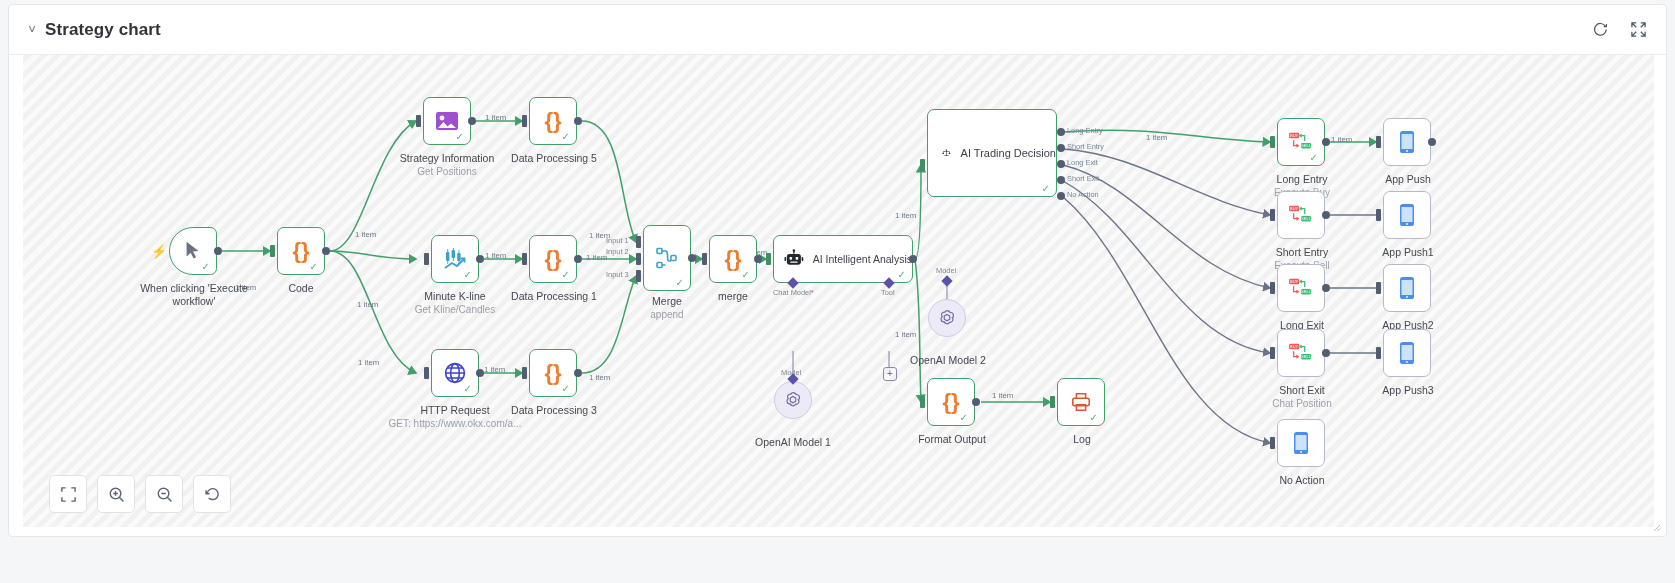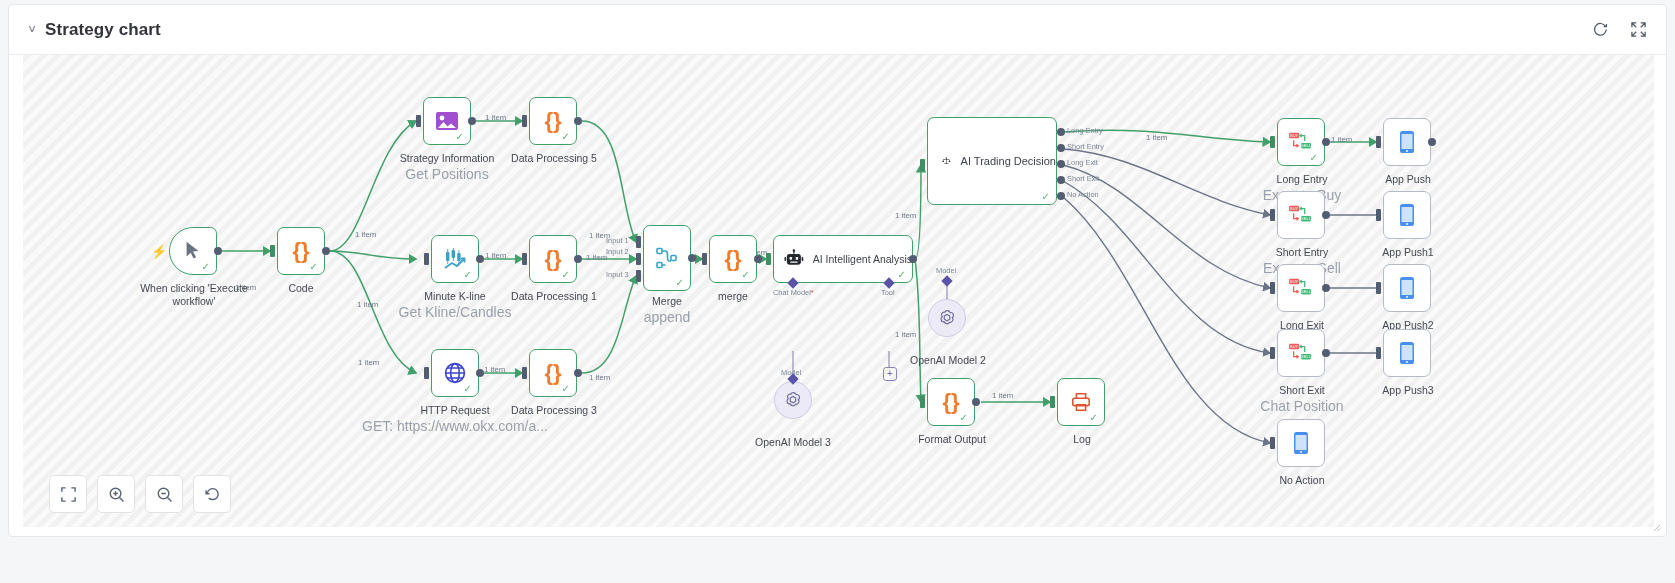--- a/index.html
+++ b/index.html
@@ -89,21 +89,21 @@
     text-align: center;
     font-size: 10.5px;
     color: #444851;
     white-space: nowrap;
     transform: translateX(-50%);
   }
   .caption.two { white-space: normal; width: 110px; line-height: 1.25; }
   .subcaption {
     position: absolute;
     text-align: center;
-    font-size: 14px;
+    font-size: 10px;
     color: #9aa0ab;
     white-space: nowrap;
     transform: translateX(-50%);
   }
   .port {
     position: absolute;
     width: 8px; height: 8px; border-radius: 50%;
     background: #535d72;
   }
   .port.in {
@@ -397,23 +397,23 @@
       <div class="plusbox" style="left:860px;top:312px">+</div>
 
       <div class="circle-node" style="left:751px;top:326px">
         <svg width="20" height="20" viewBox="0 0 24 24" fill="none" stroke="#6f6a9e" stroke-width="1.4">
           <path d="M12 3.2c2 0 3.3 1.2 3.8 2.3 1.8-.3 3.5.9 3.9 2.6.4 1.6-.5 3-1.4 3.6.9.9 1.2 2.4.5 3.7-.8 1.5-2.5 2-3.8 1.7-.6 1.3-2 2-3.4 1.8-1.6-.2-2.6-1.4-2.9-2.4-1.8.3-3.4-.8-3.8-2.4-.4-1.6.4-3 1.3-3.7-.9-1-1.1-2.5-.4-3.8.8-1.4 2.4-1.9 3.7-1.6.5-1.2 1.6-1.8 2.5-1.8z"></path>
           <path d="M8.7 9.6l3.3-1.9 3.3 1.9v3.8L12 15.3l-3.3-1.9z"></path>
         </svg>
       </div>
       <div class="portlabel" style="left:758px;top:313px">Model</div>
       <div class="diamond" style="left:766px;top:320px"></div>
-      <div class="caption" style="left:770px;top:381px">OpenAI Model 3</div>
-
-      <div class="node wide" style="left:904px;top:62px">
+      <div class="caption" style="left:770px;top:381px">OpenAI Model 1</div>
+
+      <div class="node wide" style="left:904px;top:54px">
         <svg width="24" height="24" viewBox="0 0 24 24" fill="#23272e">
           <rect x="11.2" y="4" width="1.6" height="16"></rect>
           <rect x="6" y="19" width="12" height="1.6" rx=".8"></rect>
           <circle cx="12" cy="3.4" r="1.7"></circle>
           <path d="M3 7h18v1.5H3z"></path>
           <path d="M3.2 8.5L.8 14.5h5z"></path>
           <path d="M20.8 8.5l-2.4 6h5z"></path>
         </svg>
         <span class="nlabel" style="font-size:11px;">AI Trading Decision</span>
         <span class="check">✓</span>

